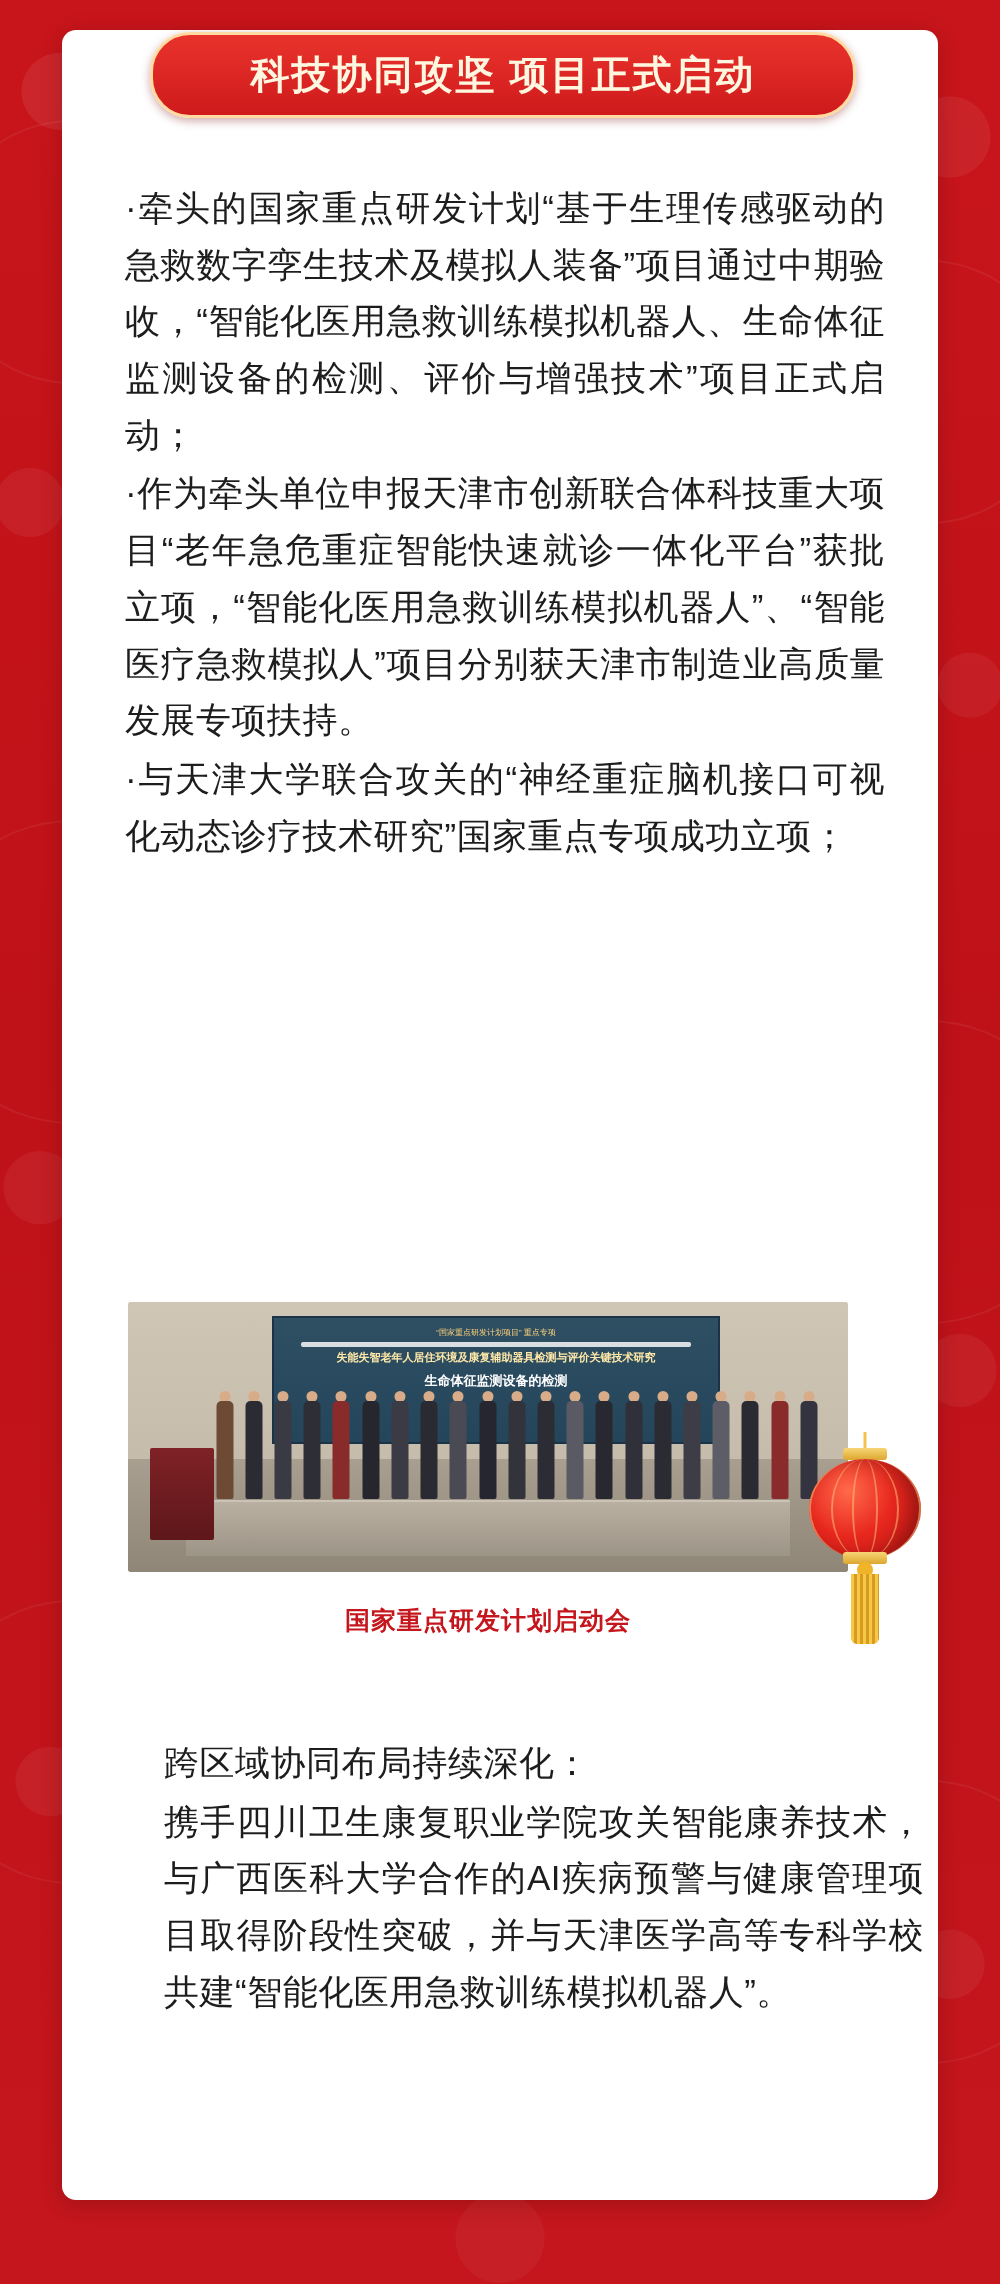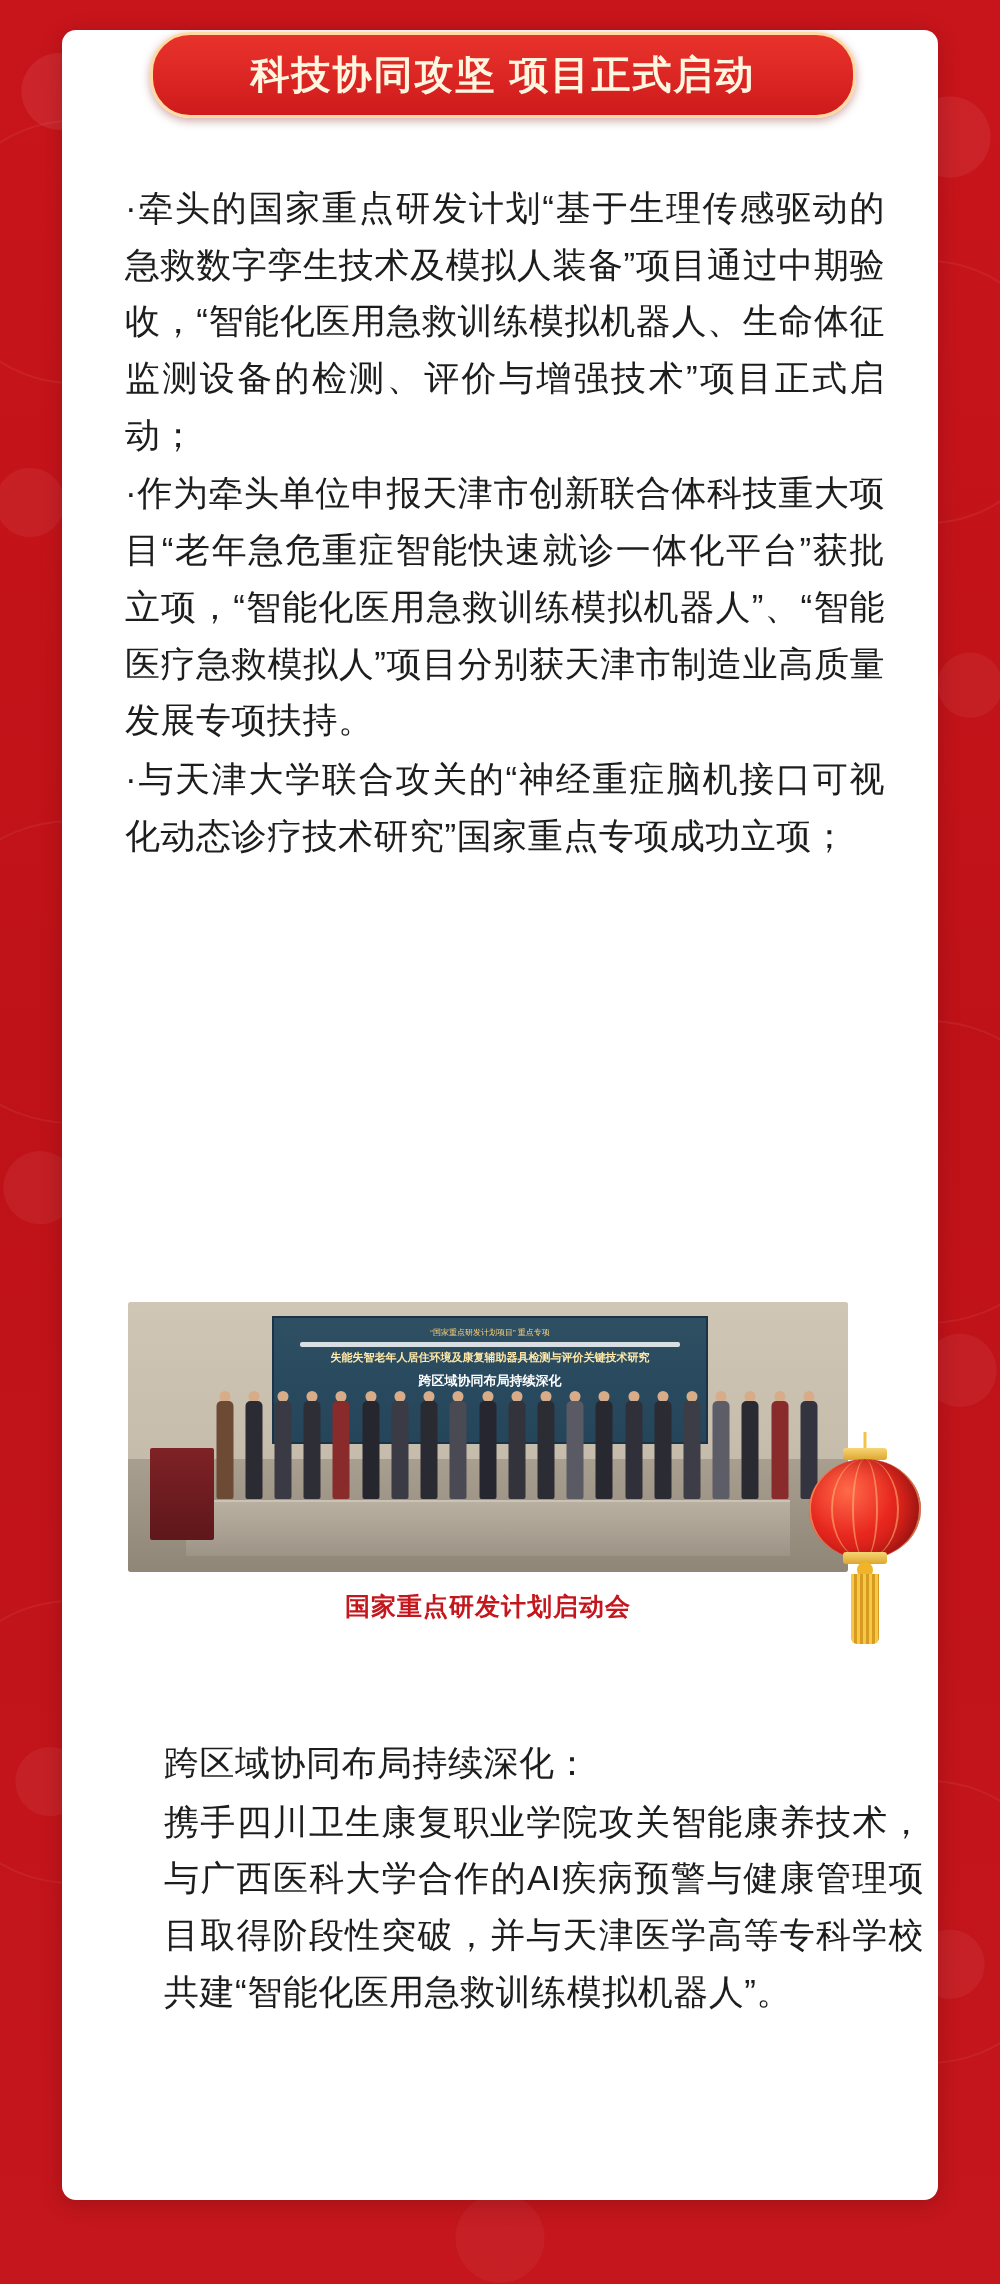--- a/index.html
+++ b/index.html
@@ -111,20 +111,21 @@
     background: linear-gradient(180deg, #cfc6b6 0%, #c6bcab 100%);
   }
   .photo .screen {
     position: absolute;
     left: 20%;
     top: 5%;
     width: 60%;
     height: 46%;
     background: linear-gradient(180deg, #2f4f63 0%, #24455a 100%);
     border: 2px solid #1a3346;
+    padding-left: 12px;
   }
   .photo .screen .banner-line {
     position: absolute;
     left: 6%;
     right: 6%;
     background: rgba(255,255,255,0.82);
     height: 5px;
     border-radius: 2px;
   }
   .photo .screen-title {
@@ -213,21 +214,21 @@
   .person .body {
     position: absolute;
     left: 50%;
     transform: translateX(-50%);
     top: 10px;
     bottom: 0;
     width: 17px;
     border-radius: 5px 5px 2px 2px;
   }
   .caption {
-    margin-top: 18px;
+    margin-top: 32px;
     text-align: center;
     color: #c4161c;
     font-size: 25px;
     font-weight: bold;
     letter-spacing: 1px;
   }
 
   
   .lantern {
     position: absolute;
@@ -344,21 +345,21 @@
   <p class="para">·与天津大学联合攻关的“神经重症脑机接口可视化动态诊疗技术研究”国家重点专项成功立项；</p>
 </div>
 
 <div class="photo-wrap">
   <div class="photo">
     <div class="wall"></div>
     <div class="screen">
       <div class="banner-line" style="top:20%"></div>
       <div class="screen-top">“国家重点研发计划项目” 重点专项</div>
       <div class="screen-title">失能失智老年人居住环境及康复辅助器具检测与评价关键技术研究</div>
-      <div class="screen-sub">跨区域协同布局持续深化</div>
+      <div class="screen-sub">生命体征监测设备的检测</div>
     </div>
     <div class="floor"></div>
     <div class="desk"></div>
     <div class="podium"></div>
     <div class="people">
       <div class="person">
           <div class="head"></div>
           <div class="body" style="background:#6d4a33"></div>
         </div>
       <div class="person">

